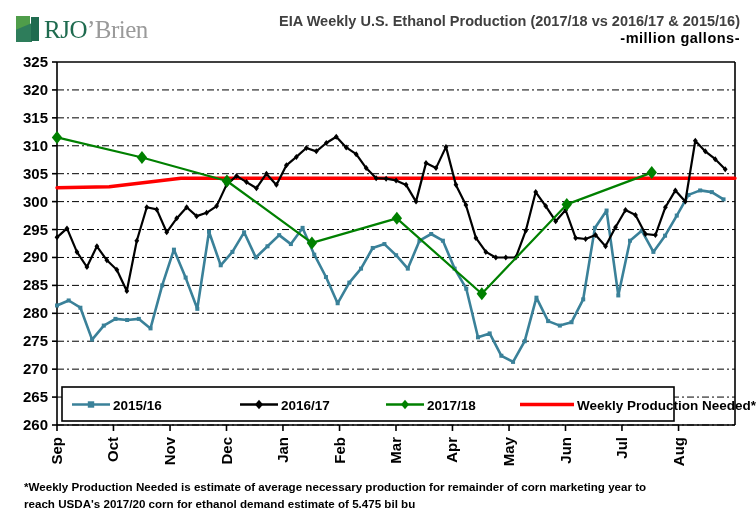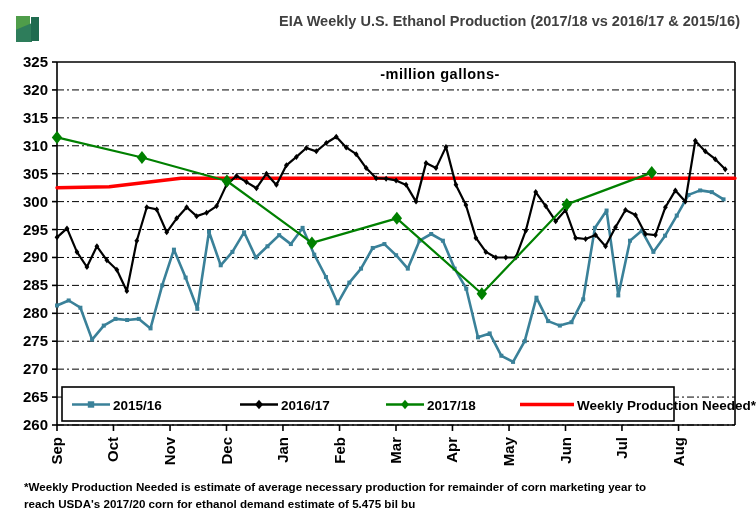--- a/index.html
+++ b/index.html
@@ -75,26 +75,25 @@
     font-size: 14.5px;
     font-weight: bold;
     color: #404040;
     line-height: 1.35;
   }
   .chart-subtitle {
     position: absolute;
     left: 140px;
     top: 30px;
     width: 600px;
-    text-align: center;
+    text-align: right;
     font-size: 14.5px;
     font-weight: bold;
     color: #000;
     letter-spacing: 0.5px;
-    margin-top: 36px;
   }
 
   
   #plotwrap {
     position: absolute;
     left: 0;
     top: 0;
     width: 756px;
     height: 516px;
   }
@@ -139,20 +138,23 @@
 </head>
 <body>
 
 <div id="root">
 
   <div class="logo">
     <div class="logo-mark">
       <div class="sq-a"></div>
       <div class="sq-b"></div>
       <div class="sq-c"></div>
+    </div>
+    <div class="logo-text">
+      <span class="rjo">RJO</span><span class="brien">’</span><span class="brien">Brien</span>
     </div>
   </div>
 
   <div class="chart-title">EIA Weekly U.S. Ethanol Production (2017/18 vs 2016/17 &amp; 2015/16)</div>
   <div class="chart-subtitle">-million gallons-</div>
 
   <div id="plotwrap">
     <svg class="plot" id="chartsvg" viewBox="0 0 756 516">
         <line x1="57" x2="735" y1="425" y2="425" stroke="#000000" stroke-width="1" stroke-dasharray="7,3,2,3"></line>
         <line x1="57" x2="735" y1="397.0769230769231" y2="397.0769230769231" stroke="#000000" stroke-width="1" stroke-dasharray="7,3,2,3"></line>

